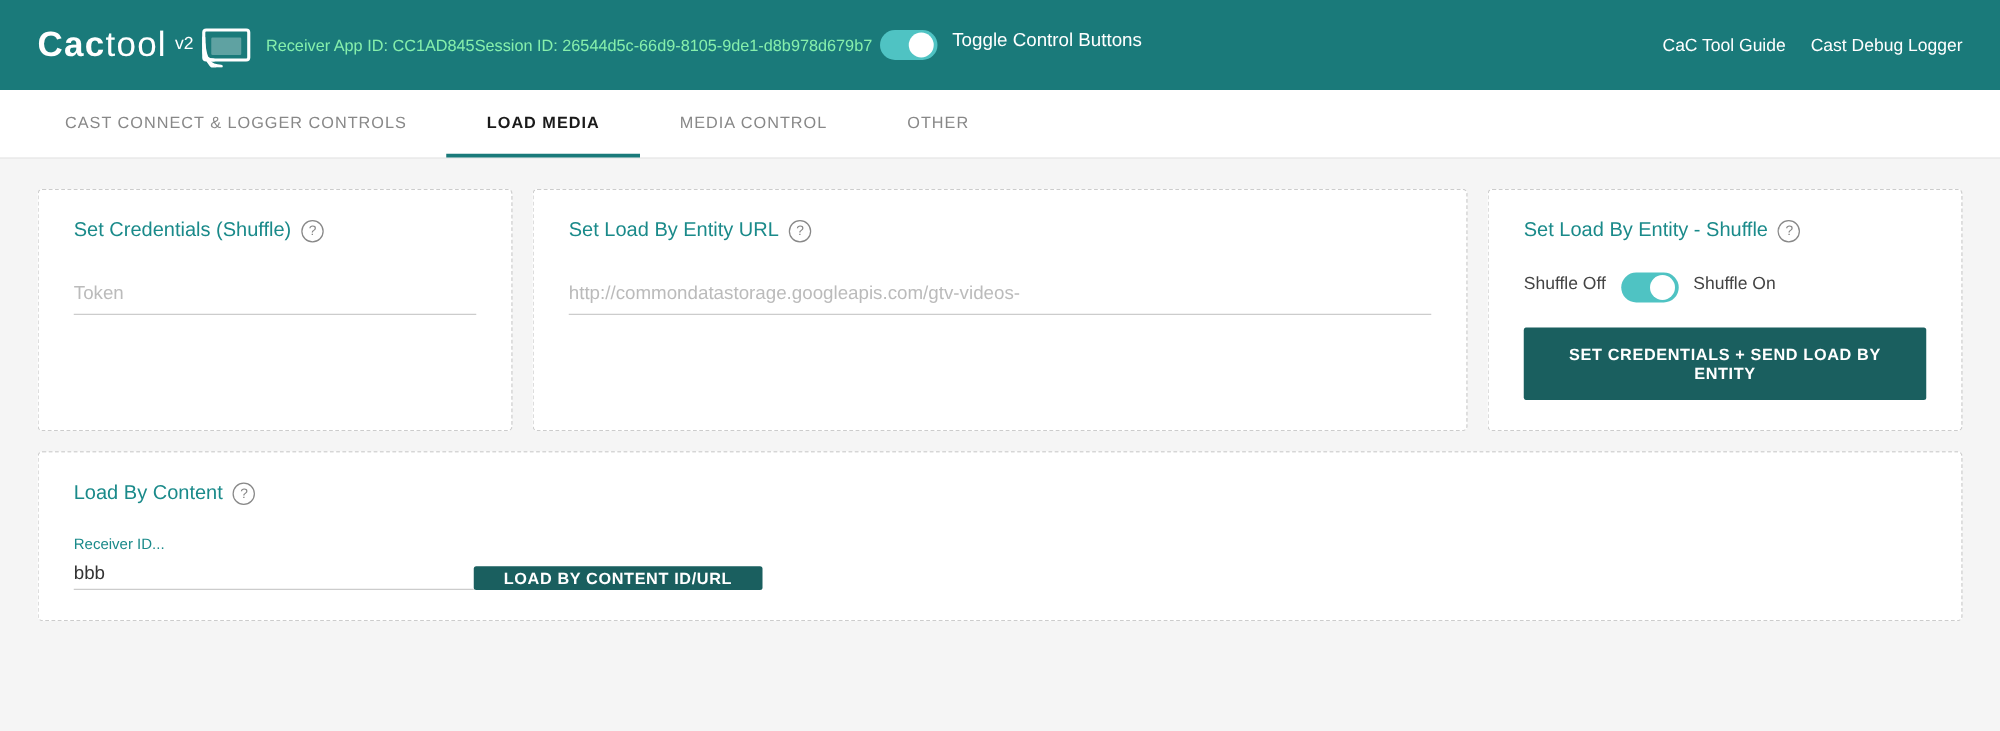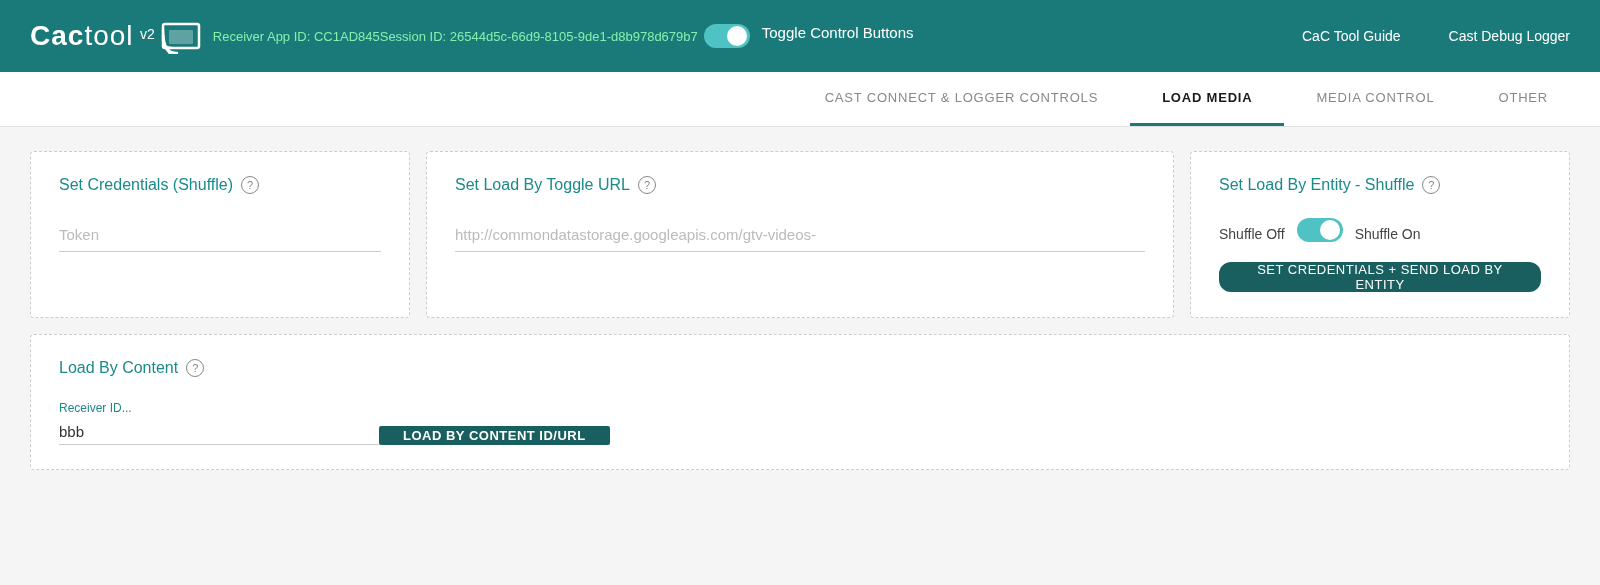--- a/index.html
+++ b/index.html
@@ -64,35 +64,35 @@
       width: 20px;
       height: 20px;
       background: white;
       border-radius: 50%;
       top: 2px;
       right: 3px;
       transition: 0.2s;
     }
     .header-nav {
       display: flex;
-      gap: 48px;
+      gap: 20px;
       align-items: flex-start;
       font-size: 14px;
     }
     .header-nav a {
       color: white;
       text-decoration: none;
       font-weight: 400;
     }
 
     
     .tabs-bar {
       background: white;
       display: flex;
-      justify-content: flex-end;
+      justify-content: flex-start;
       gap: 0;
       border-bottom: 1px solid #e0e0e0;
       padding: 0 20px;
     }
     .tab {
       padding: 18px 32px;
       font-size: 13px;
       letter-spacing: 0.8px;
       color: #888;
       cursor: pointer;
@@ -170,21 +170,21 @@
       font-size: 15px;
       color: #999;
       outline: none;
       background: transparent;
     }
     .text-input::placeholder { color: #bbb; }
 
     
     .shuffle-row {
       display: flex;
-      align-items: flex-end;
+      align-items: flex-start;
       gap: 12px;
       margin-bottom: 20px;
       font-size: 14px;
       color: #444;
     }
     .toggle-switch-teal {
       position: relative;
       width: 46px;
       height: 24px;
       display: inline-block;
@@ -204,26 +204,26 @@
       background: white;
       border-radius: 50%;
       top: 2px;
       right: 3px;
     }
 
     .btn-primary {
       background: #1a5f5f;
       color: white;
       border: none;
-      padding: 0 20px;
+      padding: 14px 20px;
       font-size: 13px;
-      font-weight: 400;
+      font-weight: 700;
       letter-spacing: 0.5px;
       cursor: pointer;
-      border-radius: 12px;
+      border-radius: 2px;
       width: 100%;
       text-transform: uppercase;
     }
 
     
     .card-full {
       width: 100%;
     }
 
     .content-fields-row {
@@ -328,21 +328,21 @@
     <div class="card card-credentials">
       <div class="card-title">
         <span>Set Credentials (Shuffle)</span>
         <span class="help-icon">?</span>
       </div>
       <input class="text-input" type="text" placeholder="Token" style="">
     </div>
 
     <div class="card card-entity-url">
       <div class="card-title">
-        <span>Set Load By Toggle URL</span>
+        <span>Set Load By Entity URL</span>
         <span class="help-icon">?</span>
       </div>
       <input class="text-input" type="text" placeholder="http://commondatastorage.googleapis.com/gtv-videos-" style="">
     </div>
 
     <div class="card card-shuffle">
       <div class="card-title">
         <span>Set Load By Entity - Shuffle</span>
         <span class="help-icon">?</span>
       </div>

